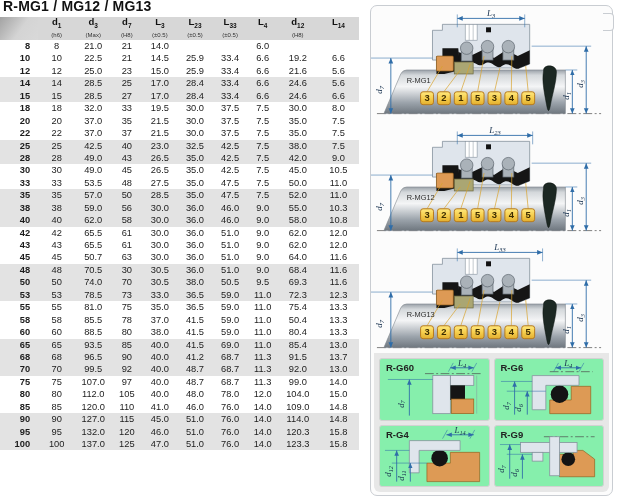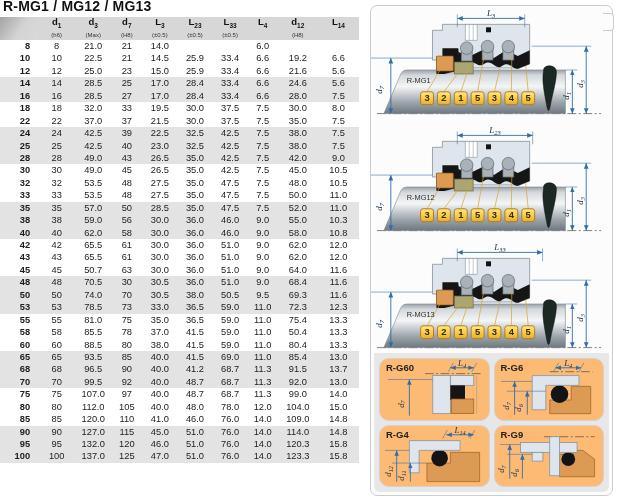--- a/index.html
+++ b/index.html
@@ -20,21 +20,21 @@
   tbody td.lbl{font-weight:bold;text-align:right;padding-right:8px;}
   tbody tr.g td{background:#e3e3e3;}
 
   
   .right{position:absolute;left:368px;top:0;width:249px;height:500px;}
   .sheet{position:absolute;left:2px;top:5px;width:241px;height:489px;border:1px solid #c9cdd2;border-radius:7px;background:#fcfcfc;}
   .tab-notch{position:absolute;right:-2px;top:7px;width:10px;height:16px;border:1px solid #c9cdd2;border-left:none;border-radius:0 4px 4px 0;background:#fcfcfc;}
   #main-diagrams{position:absolute;left:0;top:2px;width:241px;}
   #main-diagrams svg{display:block;width:241px;height:117px;}
   .panel-grid{position:absolute;left:3px;right:3px;bottom:3px;height:139px;background:#e7e7e7;border-radius:0 0 6px 6px;display:grid;grid-template-columns:1fr 1fr;grid-template-rows:1fr 1fr;gap:4px;padding:5px;box-sizing:border-box;}
-  .mini-panel{position:relative;background:#fdba74;border:1px solid #d2d2d2;border-radius:10px;overflow:hidden;}
+  .mini-panel{position:relative;background:#86efac;border:1px solid #d2d2d2;border-radius:3px;overflow:hidden;}
   .mini-label{position:absolute;top:3px;left:6px;font-size:9.5px;font-weight:bold;color:#222;}
   .mini-panel svg{position:absolute;left:0;top:0;width:100%;height:100%;}
 
   
   .dim{stroke:#2f6da8;stroke-width:.9;fill:none;}
   .ext{stroke:#2f6da8;stroke-width:.55;fill:none;}
   .cl{stroke:#4a4a4a;stroke-width:.7;fill:none;stroke-dasharray:9 2.5 2 2.5;}
   .thin{stroke:#85919c;stroke-width:.5;}
   .light{fill:#dfe5ec;stroke:#85919c;stroke-width:.8;}
   .blackpart{fill:#151515;stroke:none;}
@@ -148,65 +148,65 @@
           <td>28.5</td>
           <td>25</td>
           <td>17.0</td>
           <td>28.4</td>
           <td>33.4</td>
           <td>6.6</td>
           <td>24.6</td>
           <td>5.6</td>
         </tr>
         <tr class="g">
-          <td class="lbl">16</td>
-          <td>16</td>
+          <td class="lbl">15</td>
+          <td>15</td>
           <td>28.5</td>
           <td>27</td>
           <td>17.0</td>
           <td>28.4</td>
           <td>33.4</td>
           <td>6.6</td>
-          <td>28.0</td>
-          <td>7.5</td>
+          <td>24.6</td>
+          <td>6.6</td>
         </tr>
         <tr>
           <td class="lbl">18</td>
           <td>18</td>
           <td>32.0</td>
           <td>33</td>
           <td>19.5</td>
           <td>30.0</td>
           <td>37.5</td>
           <td>7.5</td>
           <td>30.0</td>
           <td>8.0</td>
         </tr>
         <tr>
+          <td class="lbl">20</td>
+          <td>20</td>
+          <td>37.0</td>
+          <td>35</td>
+          <td>21.5</td>
+          <td>30.0</td>
+          <td>37.5</td>
+          <td>7.5</td>
+          <td>35.0</td>
+          <td>7.5</td>
+        </tr>
+        <tr>
           <td class="lbl">22</td>
           <td>22</td>
           <td>37.0</td>
           <td>37</td>
           <td>21.5</td>
           <td>30.0</td>
           <td>37.5</td>
           <td>7.5</td>
           <td>35.0</td>
-          <td>7.5</td>
-        </tr>
-        <tr class="g">
-          <td class="lbl">24</td>
-          <td>24</td>
-          <td>42.5</td>
-          <td>39</td>
-          <td>22.5</td>
-          <td>32.5</td>
-          <td>42.5</td>
-          <td>7.5</td>
-          <td>38.0</td>
           <td>7.5</td>
         </tr>
         <tr class="g">
           <td class="lbl">25</td>
           <td>25</td>
           <td>42.5</td>
           <td>40</td>
           <td>23.0</td>
           <td>32.5</td>
           <td>42.5</td>
@@ -229,32 +229,20 @@
         <tr>
           <td class="lbl">30</td>
           <td>30</td>
           <td>49.0</td>
           <td>45</td>
           <td>26.5</td>
           <td>35.0</td>
           <td>42.5</td>
           <td>7.5</td>
           <td>45.0</td>
-          <td>10.5</td>
-        </tr>
-        <tr>
-          <td class="lbl">32</td>
-          <td>32</td>
-          <td>53.5</td>
-          <td>48</td>
-          <td>27.5</td>
-          <td>35.0</td>
-          <td>47.5</td>
-          <td>7.5</td>
-          <td>48.0</td>
           <td>10.5</td>
         </tr>
         <tr>
           <td class="lbl">33</td>
           <td>33</td>
           <td>53.5</td>
           <td>48</td>
           <td>27.5</td>
           <td>35.0</td>
           <td>47.5</td>

